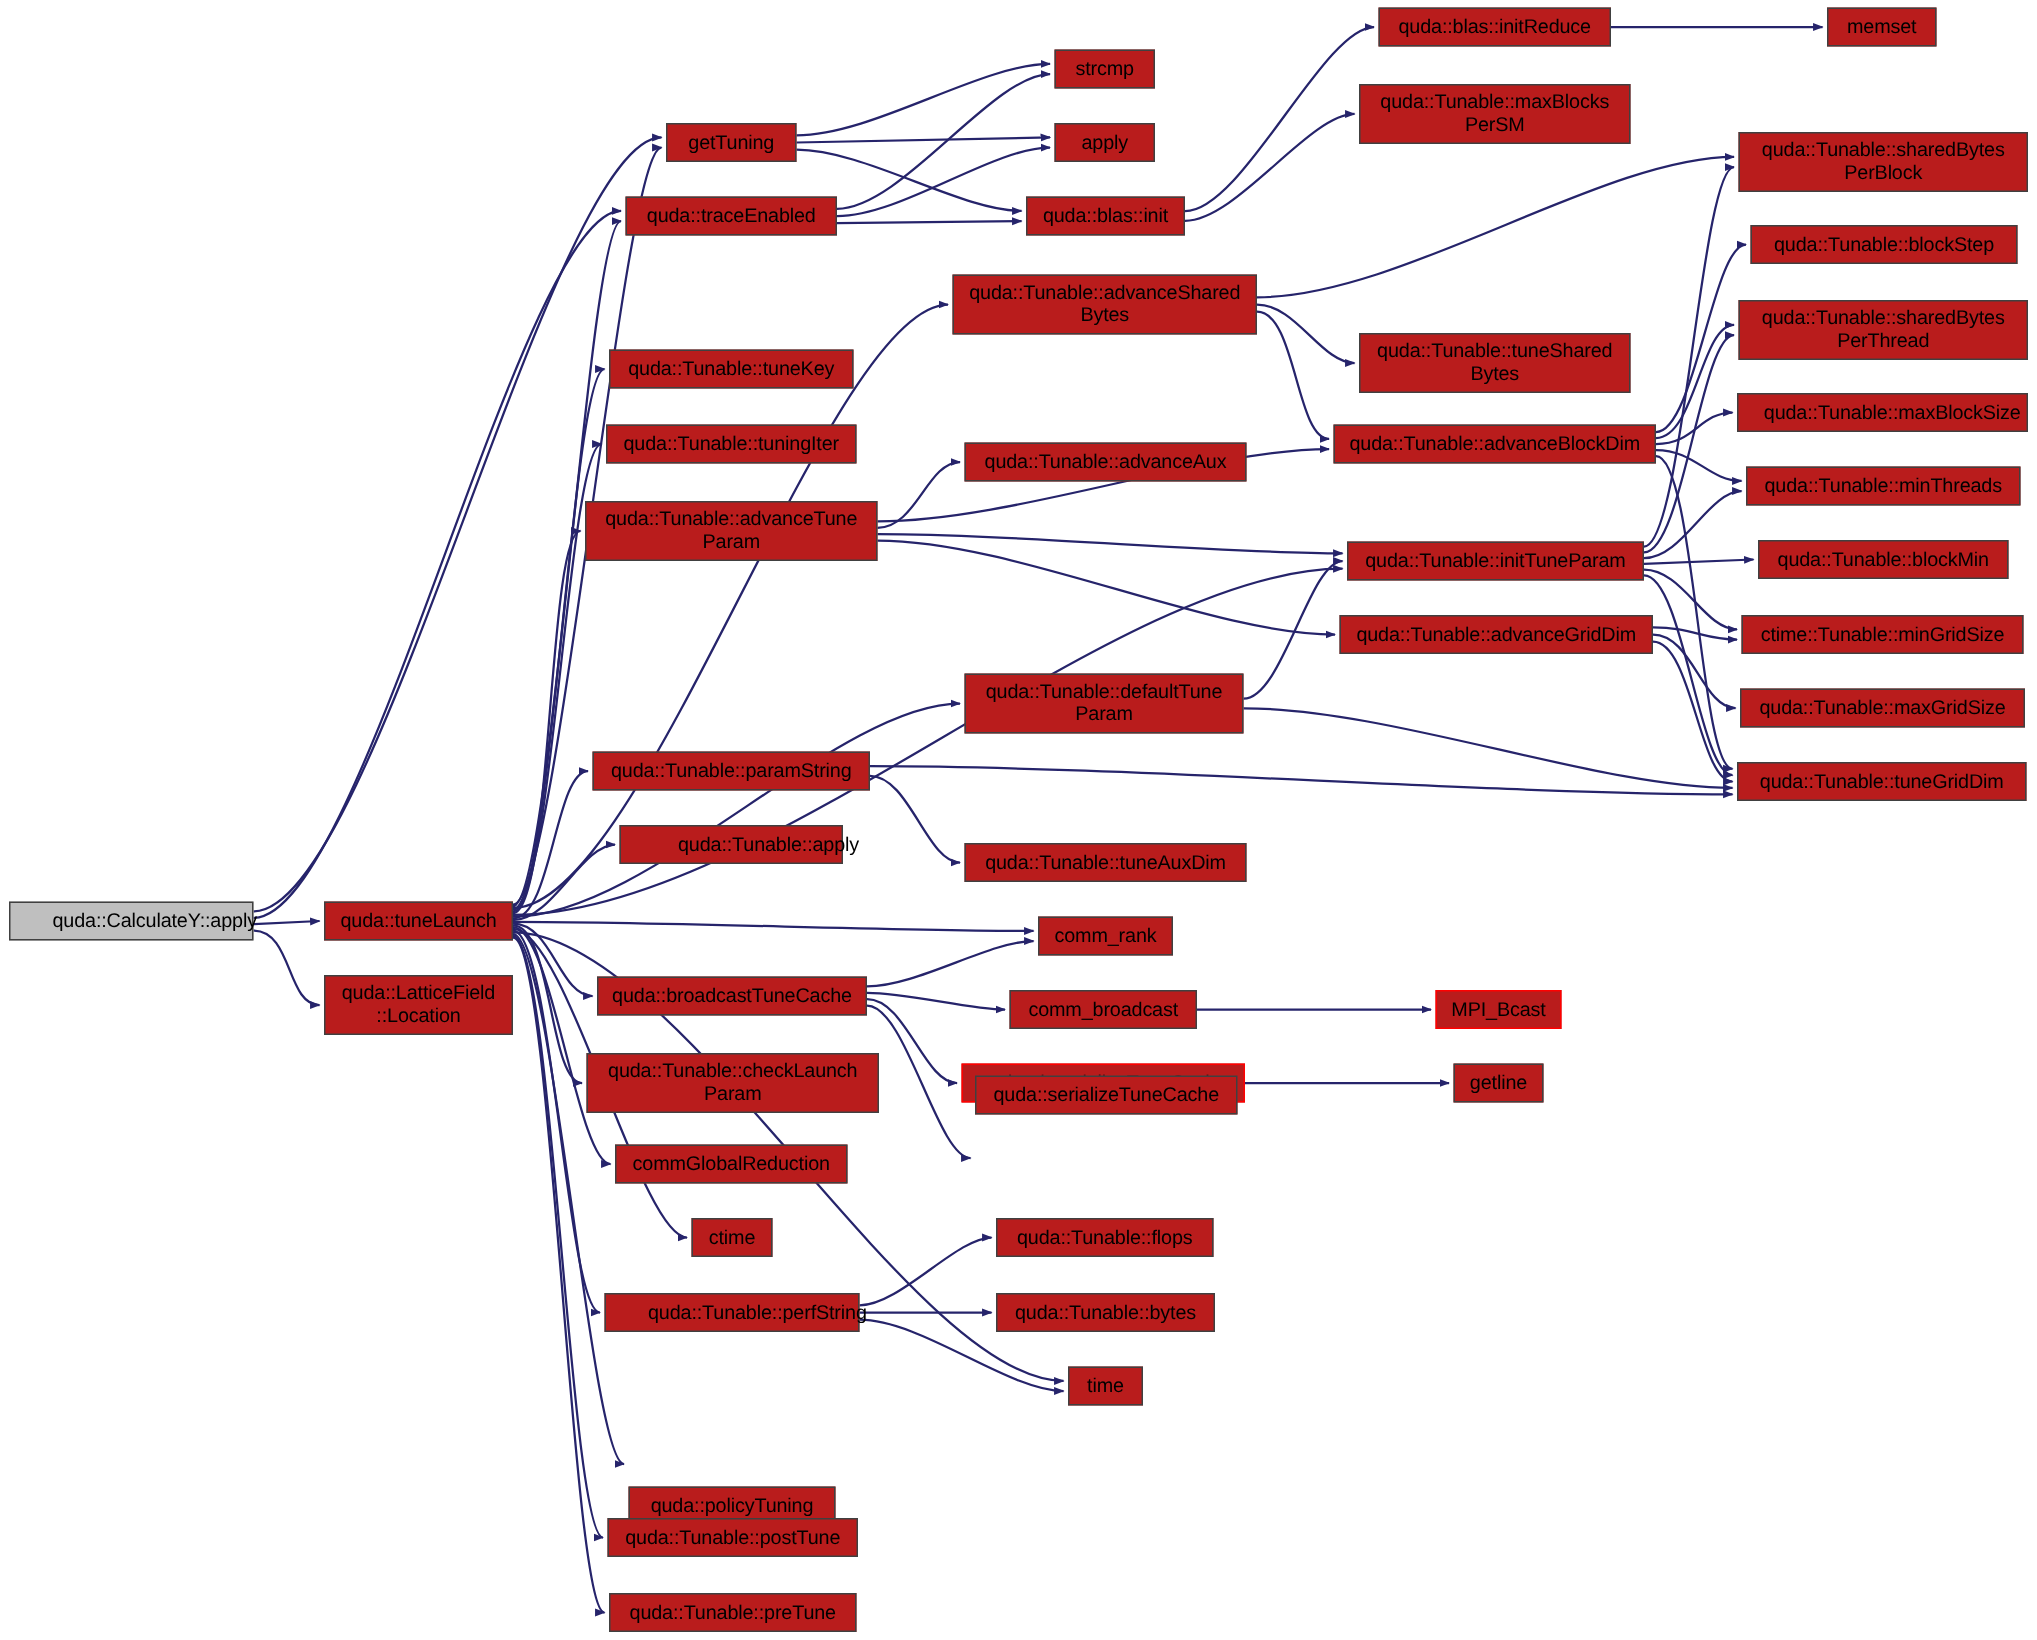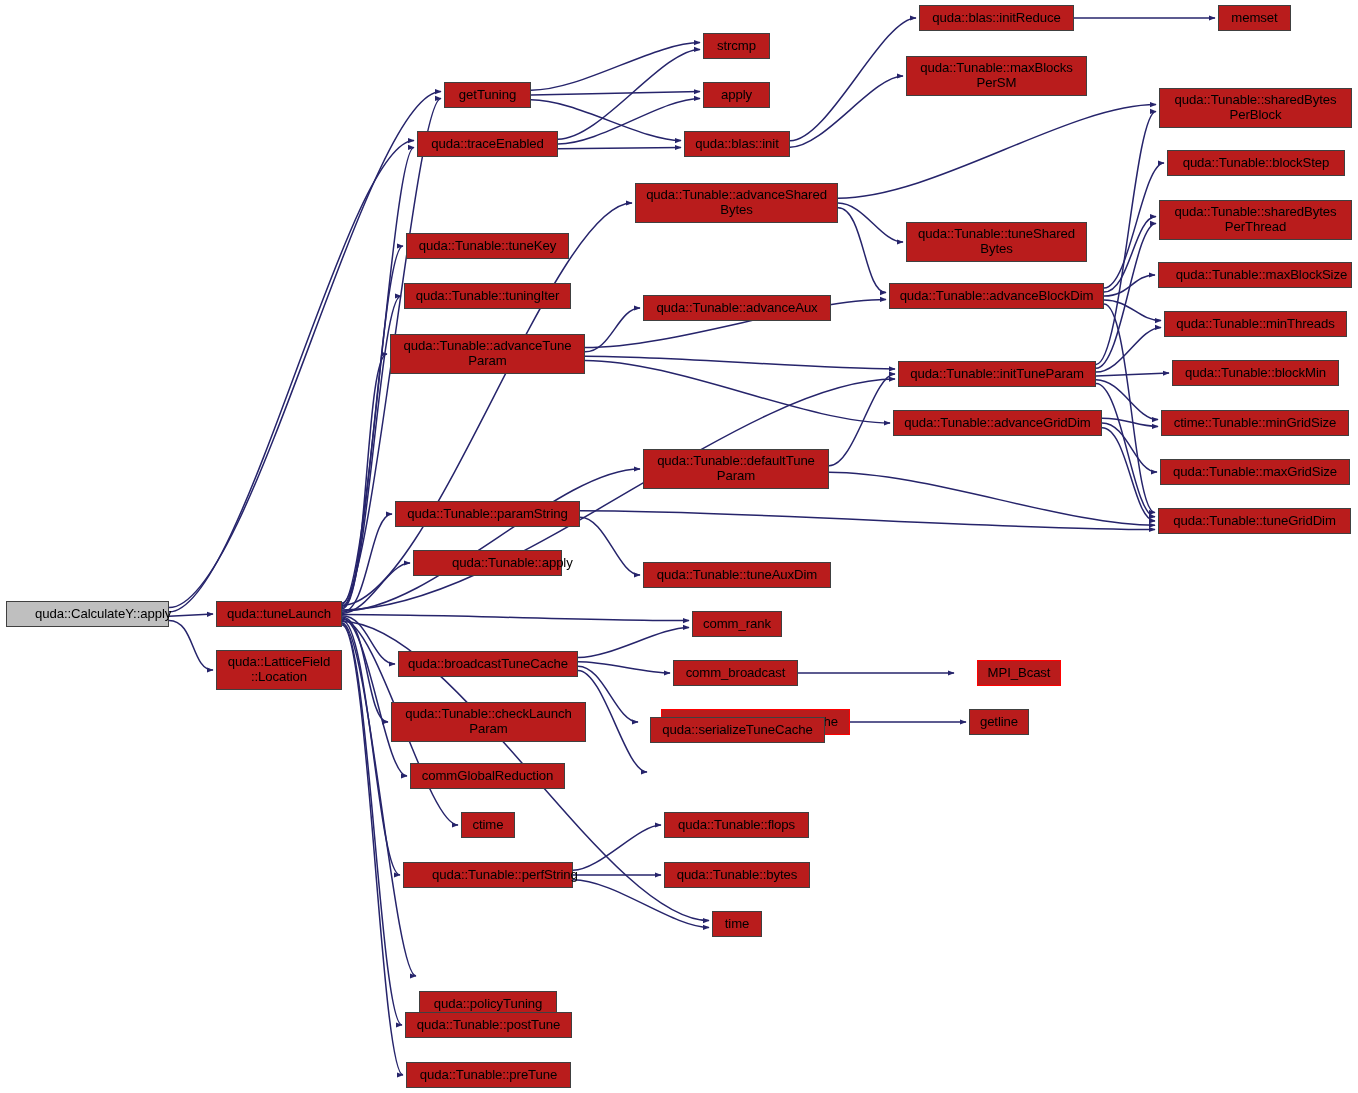--- a/index.html
+++ b/index.html
@@ -37,21 +37,20 @@
     white-space: pre-line;
     letter-spacing: -0.1px;
     z-index: 5;
   }
   .node.root {
     background: #bfbfbf;
     border-color: #404040;
   }
   .node.warn {
     border: 1.6px solid #ff0000;
-    margin-left: 20px;
   }
   .node-label {
     display: block;
     width: 100%;
     padding: 0 3px;
   }
 </style>
 </head>
 <body>
 

